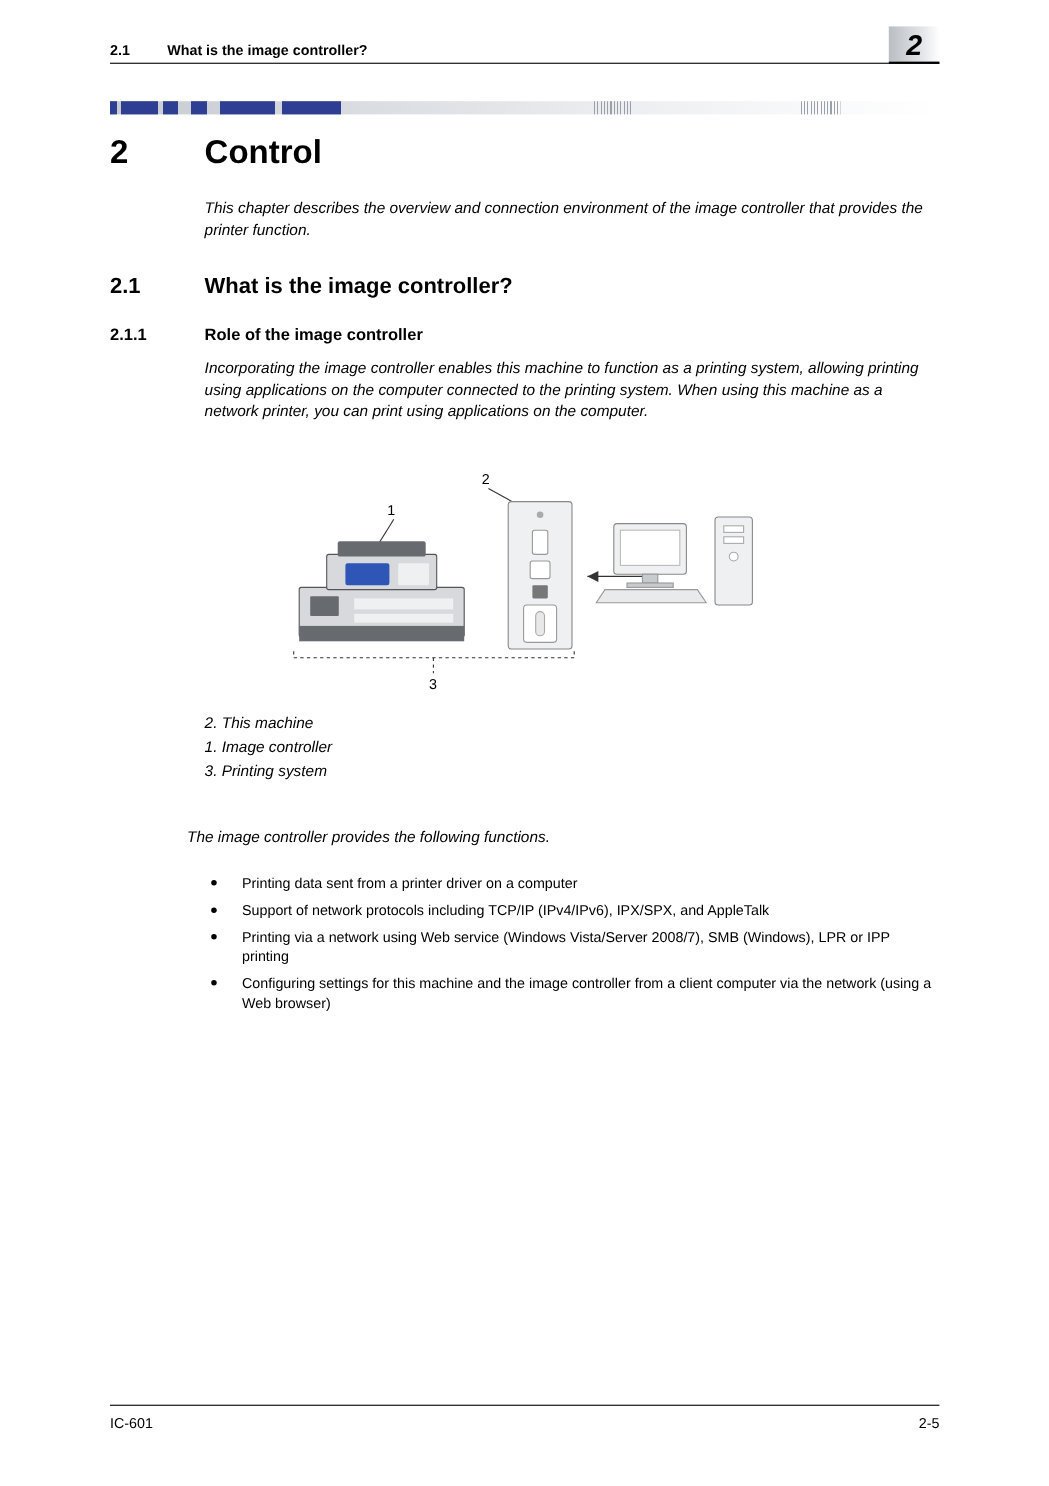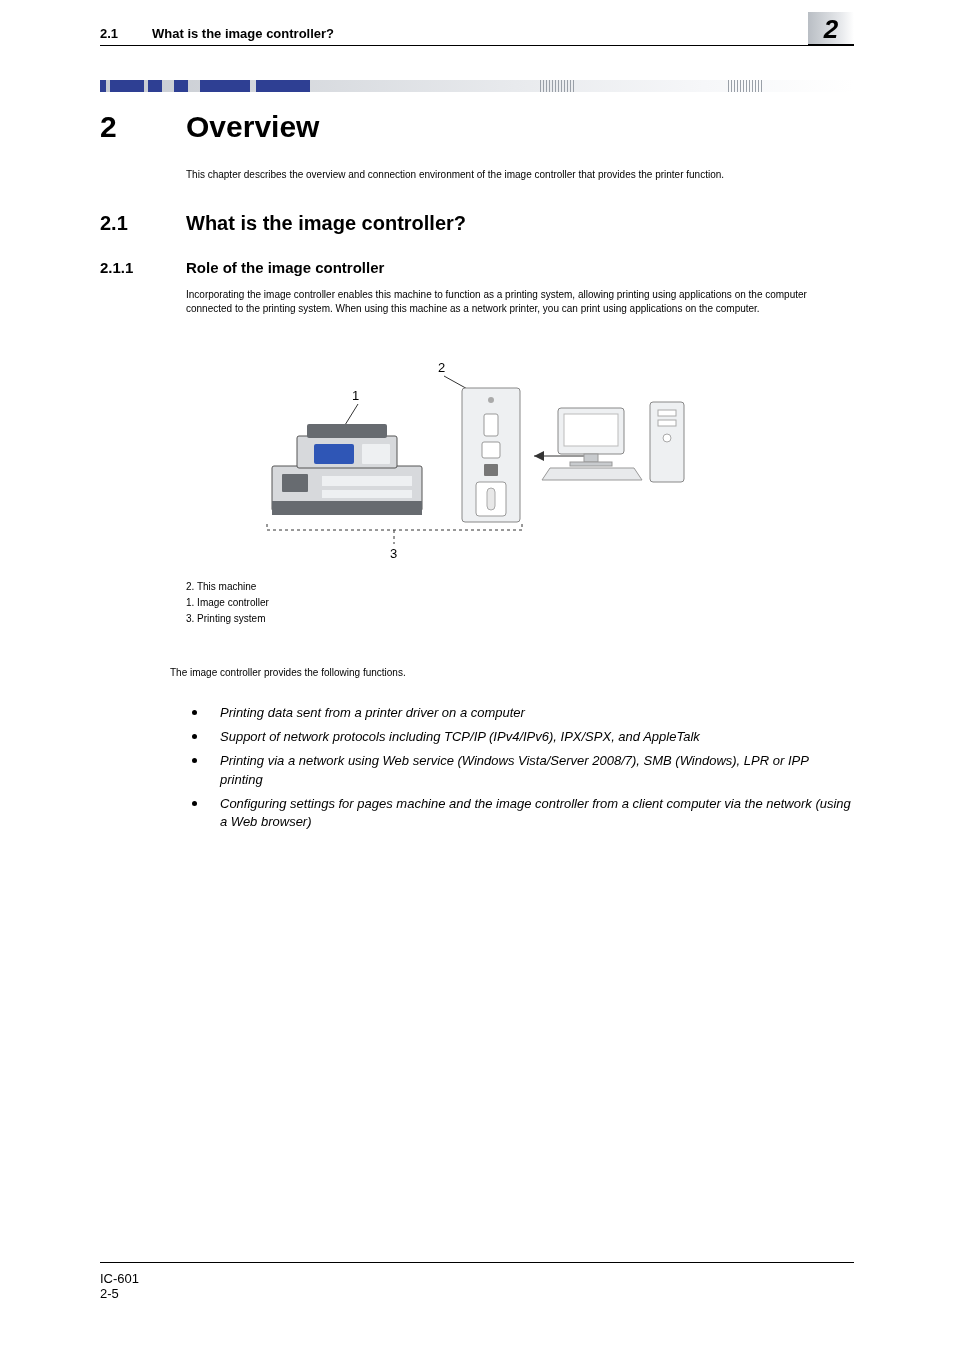--- a/index.html
+++ b/index.html
@@ -5,21 +5,21 @@
   * { margin: 0; padding: 0; box-sizing: border-box; }
   body {
     font-family: Arial, Helvetica, sans-serif;
     background: #fff;
     width: 954px;
     height: 1351px;
     position: relative;
     color: #000;
   }
   .page {
-    padding: 26px 100px 0 100px;
+    padding: 38px 100px 0 100px;
   }
   .running-head {
     display: flex;
     align-items: flex-end;
     border-bottom: 1.5px solid #000;
     padding-bottom: 4px;
     margin-bottom: 6px;
     position: relative;
   }
   .running-head .sec-num {
@@ -113,33 +113,33 @@
     margin-top: 24px;
     margin-bottom: 12px;
   }
   h3.subsection .num {
     width: 86px;
   }
   .body-indent {
     margin-left: 86px;
   }
   p {
-    font-size: 10px;
+    font-size: 14px;
     line-height: 1.4;
     margin-bottom: 10px;
+    font-style: italic;
   }
   .legend p { margin-bottom: 2px; }
   .legend { margin-top: 14px; }
   .after-legend { margin-top: 8px; }
   .no-indent { margin-left: 70px; margin-top: 40px; }
   ul.bullets {
     list-style: none;
     margin-left: 86px;
     margin-top: 24px;
-    font-style: italic;
   }
   ul.bullets li {
     font-size: 13px;
     line-height: 1.4;
     padding-left: 34px;
     position: relative;
     margin-bottom: 6px;
   }
   ul.bullets li::before {
     content: "";
@@ -174,42 +174,41 @@
   .footer {
     position: absolute;
     bottom: 50px;
     left: 100px;
     right: 100px;
     border-top: 1px solid #000;
     padding-top: 8px;
     display: flex;
     justify-content: space-between;
     font-size: 13px;
-    flex-direction: column;
   }
 </style>
 </head>
 <body>
 
 <div class="page">
 
   <div class="running-head">
     <span class="sec-num">2.1</span>
     <span class="sec-title">What is the image controller?</span>
     <div class="corner-chapnum">
       <div class="bg"></div>
       <span>2</span>
     </div>
   </div>
 
   <div class="stripe"></div>
 
   <h1 class="chapter">
     <span class="num">2</span>
-    <span>Overview</span>
+    <span>Control</span>
   </h1>
 
   <p class="body-indent">This chapter describes the overview and connection environment of the image controller that provides the printer function.</p>
 
   <h2 class="section">
     <span class="num">2.1</span>
     <span>What is the image controller?</span>
   </h2>
 
 
@@ -279,21 +278,21 @@
     <p>1. Image controller</p>
     <p>3. Printing system</p>
   </div>
 
   <p class="no-indent after-legend">The image controller provides the following functions.</p>
 
   <ul class="bullets">
     <li>Printing data sent from a printer driver on a computer</li>
     <li>Support of network protocols including TCP/IP (IPv4/IPv6), IPX/SPX, and AppleTalk</li>
     <li>Printing via a network using Web service (Windows Vista/Server 2008/7), SMB (Windows), LPR or IPP printing</li>
-    <li>Configuring settings for pages machine and the image controller from a client computer via the network (using a Web browser)</li>
+    <li>Configuring settings for this machine and the image controller from a client computer via the network (using a Web browser)</li>
   </ul>
 
 </div>
 
 <div class="footer">
   <span>IC-601</span>
   <span>2-5</span>
 </div>
 
 </body></html>

